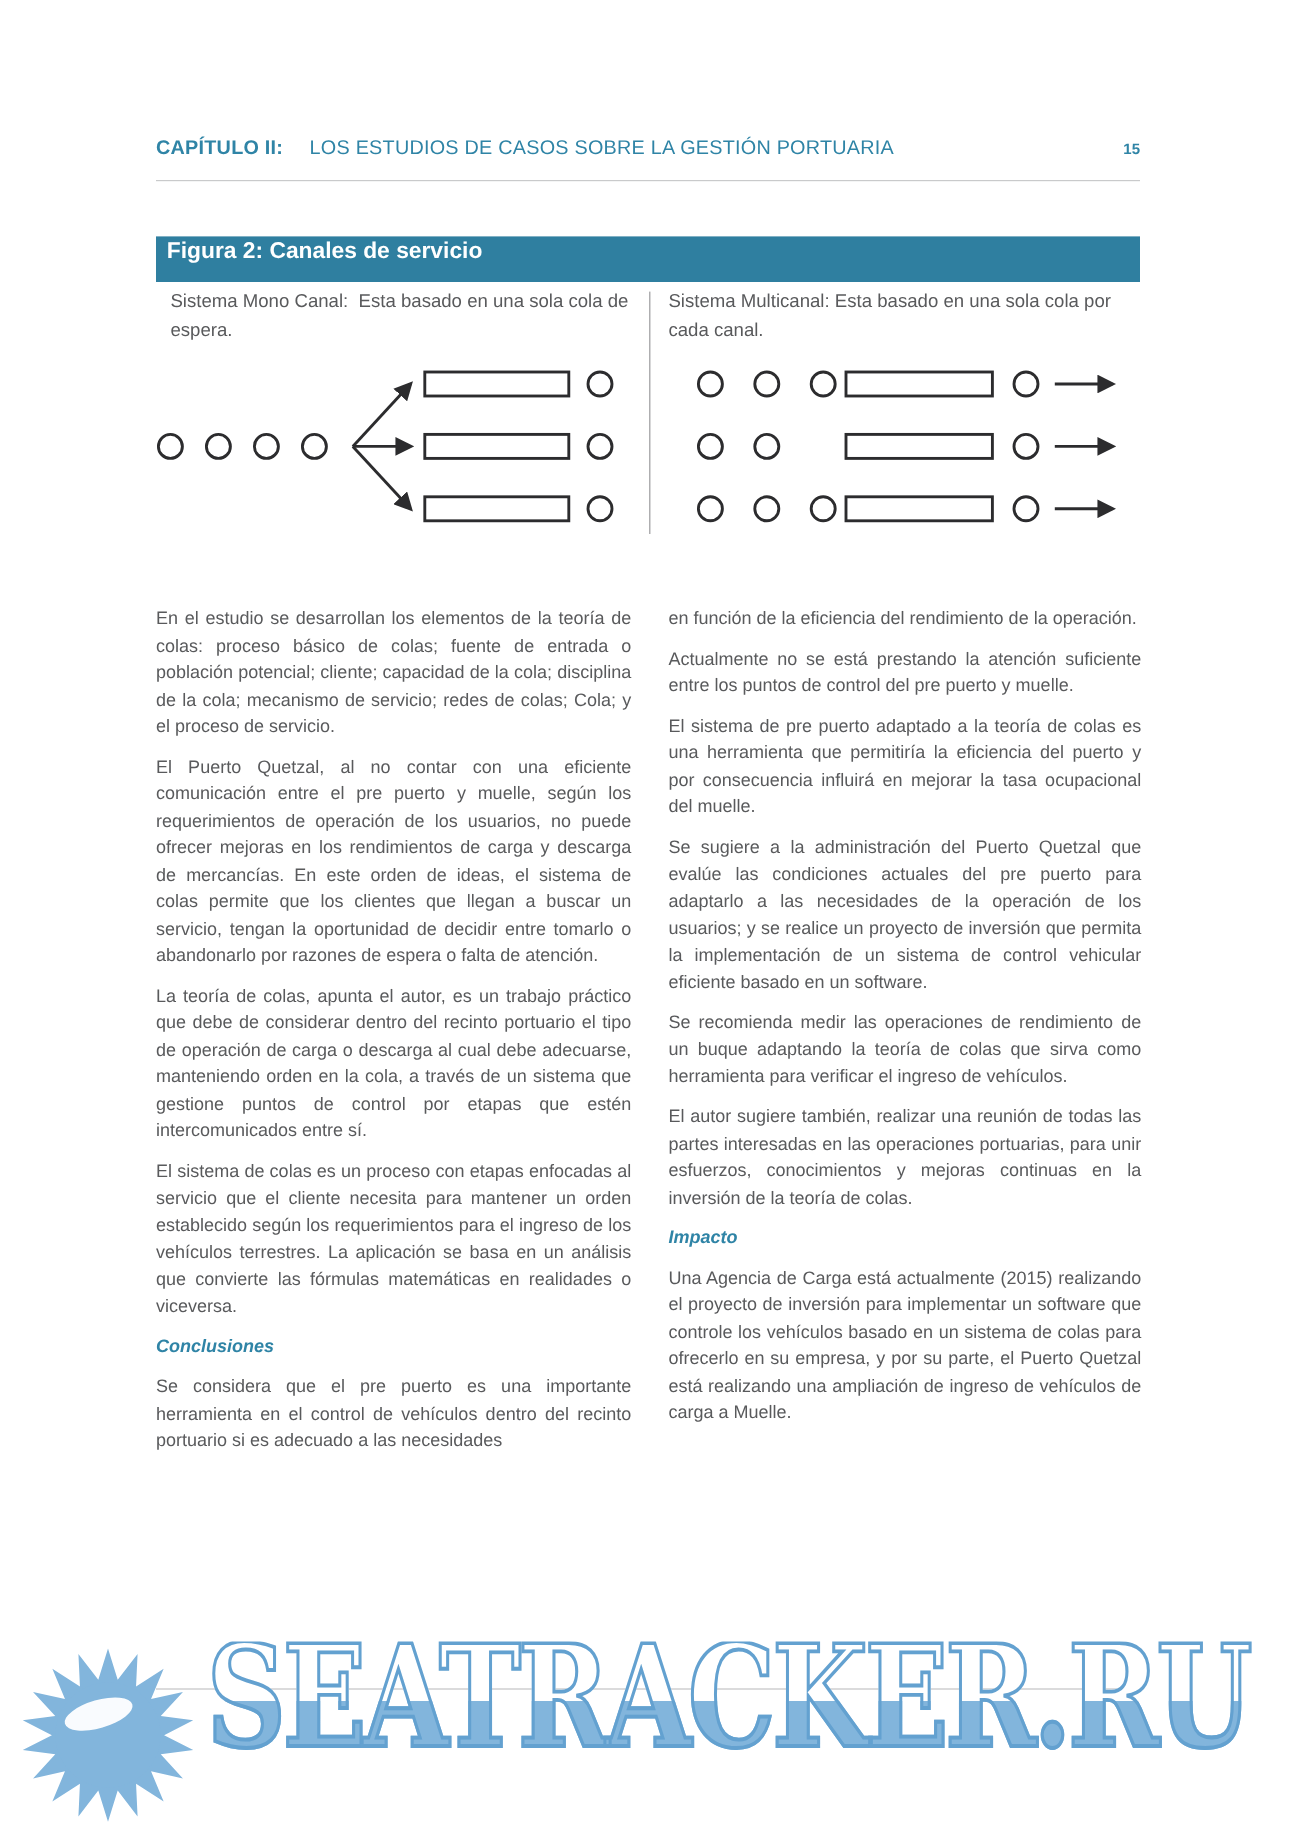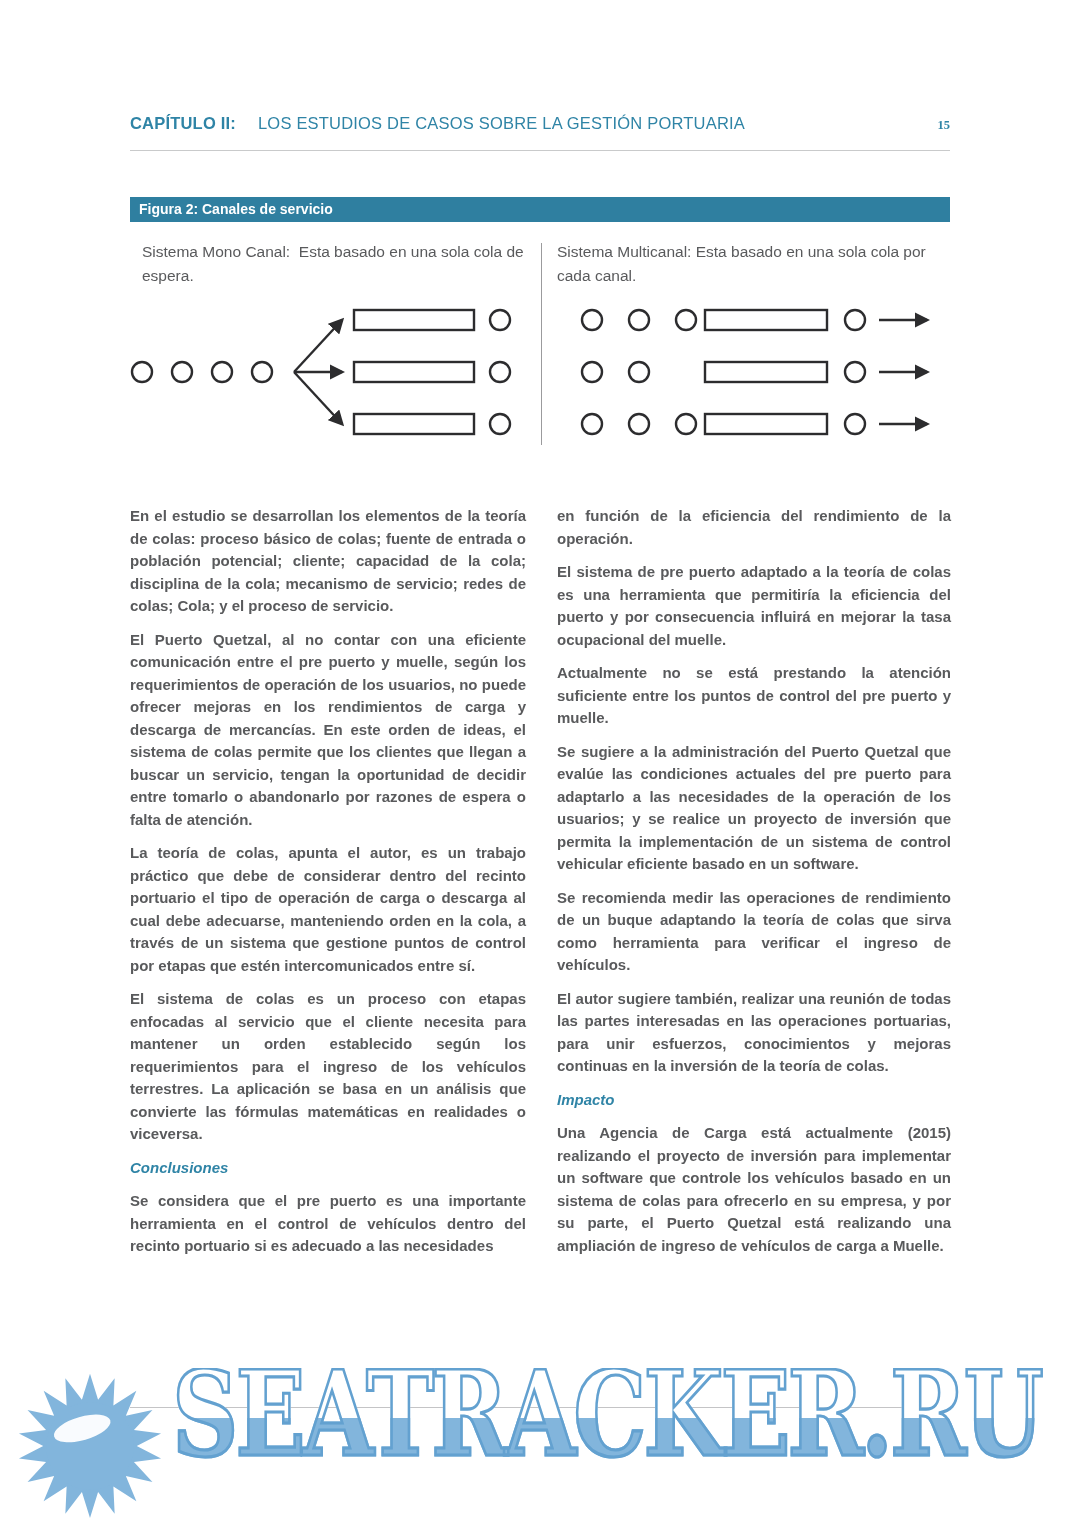--- a/index.html
+++ b/index.html
@@ -21,48 +21,48 @@
   }
   .page{position:absolute;inset:0;background:#fff;}
 
   
   .page-header{
     position:absolute;left:130px;width:820px;top:114px;
     display:flex;justify-content:space-between;align-items:baseline;
   }
   .chapter{font-size:16.5px;color:var(--accent);letter-spacing:.2px;white-space:nowrap;}
   .chapter-label{font-weight:700;margin-right:22px;}
-  .page-number{font-size:12.5px;font-weight:700;color:var(--accent);font-family:Liberation Serif, serif;}
+  .page-number{font-size:12.5px;font-weight:700;color:var(--accent);}
   .header-rule{position:absolute;left:130px;width:820px;top:150px;height:1px;background:var(--rule-gray);}
 
   
   .figure-bar{
-    position:absolute;left:130px;width:820px;top:197px;height:25px;
-    background:var(--figure-bar-bg);color:#fff;font-weight:700;font-size:14px;
+    position:absolute;left:130px;width:820px;top:197px;height:38px;
+    background:var(--figure-bar-bg);color:#fff;font-weight:700;font-size:19px;
     line-height:25px;padding-left:9px;
   }
   .figure-caption{
     position:absolute;top:240px;font-size:15.5px;line-height:24px;
     color:var(--body-text);white-space:pre-wrap;
   }
   .figure-caption.left{left:142px;width:402px;}
   .figure-caption.right{left:557px;width:398px;}
   .figure-divider{position:absolute;left:541px;top:243px;width:1px;height:202px;background:#9b9b9d;}
   .diagram{position:absolute;top:298px;height:150px;}
   #mono-diagram{left:128px;width:410px;}
   #multi-diagram{left:555px;width:400px;}
   .diagram circle,.diagram rect{fill:#ffffff;stroke:var(--diagram-stroke);stroke-width:2.4px;}
   .diagram line{stroke:var(--diagram-stroke);stroke-width:2.4px;}
   .diagram marker path{fill:var(--diagram-stroke);}
 
   
   .col{position:absolute;top:505px;color:var(--body-text);font-size:15px;line-height:22.5px;}
   .col-left{left:130px;width:396px;}
   .col-right{left:557px;width:394px;}
-  .para{text-align:justify;margin-bottom:11px;font-weight:bold;}
+  .para{text-align:justify;margin-bottom:11px;}
   .subhead{color:var(--accent);font-weight:700;font-style:italic;margin:3px 0 11px;}
 
   
   .footer-rule{position:absolute;left:130px;width:820px;top:1407px;height:1px;background:#c4c4c6;z-index:1;}
   .watermark{
     position:absolute;left:14px;top:1368px;height:158px;width:1060px;
     display:flex;align-items:flex-start;z-index:2;overflow:hidden;
   }
   .sun{width:152px;height:152px;flex:0 0 auto;}
   .wm-text{
@@ -146,22 +146,22 @@
   <section class="col col-left">
       <p class="para">En el estudio se desarrollan los elementos de la teoría de colas: proceso básico de colas; fuente de entrada o población potencial; cliente; capacidad de la cola; disciplina de la cola; mecanismo de servicio; redes de colas; Cola; y el proceso de servicio.</p>
       <p class="para">El Puerto Quetzal, al no contar con una eficiente comunicación entre el pre puerto y muelle, según los requerimientos de operación de los usuarios, no puede ofrecer mejoras en los rendimientos de carga y descarga de mercancías. En este orden de ideas, el sistema de colas permite que los clientes que llegan a buscar un servicio, tengan la oportunidad de decidir entre tomarlo o abandonarlo por razones de espera o falta de atención.</p>
       <p class="para">La teoría de colas, apunta el autor, es un trabajo práctico que debe de considerar dentro del recinto portuario el tipo de operación de carga o descarga al cual debe adecuarse, manteniendo orden en la cola, a través de un sistema que gestione puntos de control por etapas que estén intercomunicados entre sí.</p>
       <p class="para">El sistema de colas es un proceso con etapas enfocadas al servicio que el cliente necesita para mantener un orden establecido según los requerimientos para el ingreso de los vehículos terrestres. La aplicación se basa en un análisis que convierte las fórmulas matemáticas en realidades o viceversa.</p>
       <p class="subhead">Conclusiones</p>
       <p class="para">Se considera que el pre puerto es una importante herramienta en el control de vehículos dentro del recinto portuario si es adecuado a las necesidades</p>
     </section>
   <section class="col col-right">
       <p class="para">en función de la eficiencia del rendimiento de la operación.</p>
+      <p class="para">Actualmente no se está prestando la atención suficiente entre los puntos de control del pre puerto y muelle.</p>
       <p class="para">El sistema de pre puerto adaptado a la teoría de colas es una herramienta que permitiría la eficiencia del puerto y por consecuencia influirá en mejorar la tasa ocupacional del muelle.</p>
-      <p class="para">Actualmente no se está prestando la atención suficiente entre los puntos de control del pre puerto y muelle.</p>
       <p class="para">Se sugiere a la administración del Puerto Quetzal que evalúe las condiciones actuales del pre puerto para adaptarlo a las necesidades de la operación de los usuarios; y se realice un proyecto de inversión que permita la implementación de un sistema de control vehicular eficiente basado en un software.</p>
       <p class="para">Se recomienda medir las operaciones de rendimiento de un buque adaptando la teoría de colas que sirva como herramienta para verificar el ingreso de vehículos.</p>
       <p class="para">El autor sugiere también, realizar una reunión de todas las partes interesadas en las operaciones portuarias, para unir esfuerzos, conocimientos y mejoras continuas en la inversión de la teoría de colas.</p>
       <p class="subhead">Impacto</p>
       <p class="para">Una Agencia de Carga está actualmente (2015) realizando el proyecto de inversión para implementar un software que controle los vehículos basado en un sistema de colas para ofrecerlo en su empresa, y por su parte, el Puerto Quetzal está realizando una ampliación de ingreso de vehículos de carga a Muelle.</p>
     </section>
 
   <div class="footer-rule"></div>
 
   <div class="watermark">

